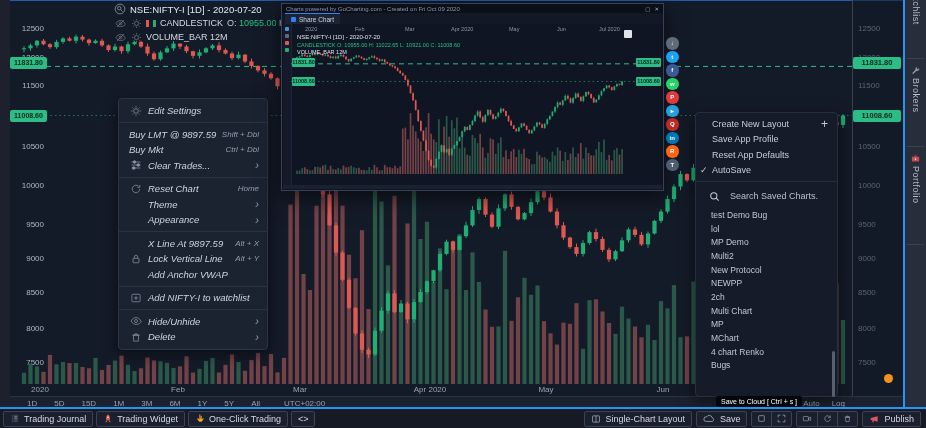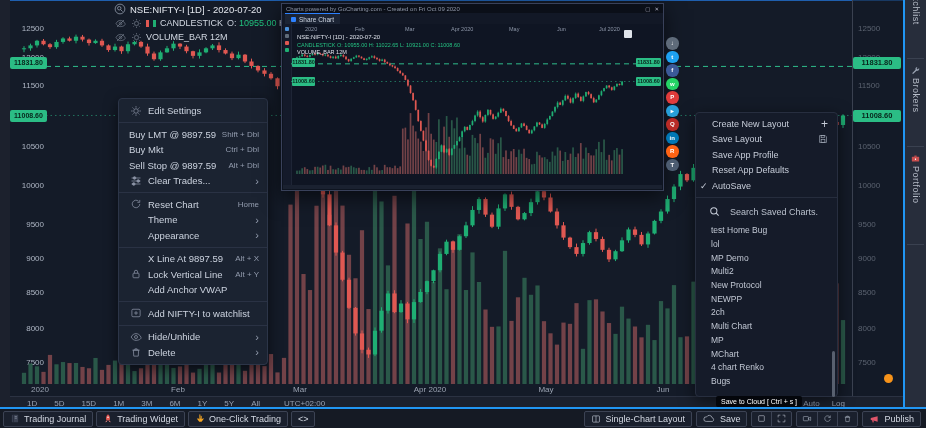--- a/index.html
+++ b/index.html
@@ -34,21 +34,21 @@
   #tfbar{left:10px;top:396px;width:893px;height:13px;background:#1b212e;border-top:1px solid #2b3242;
     display:flex;align-items:center;font-size:8px;color:#98a1b2;z-index:5;}
   #tfbar .tf{margin-left:17px;cursor:default;}
   #tfbar .tz{margin-left:24px;}
   #tf-right{margin-left:auto;display:flex;align-items:center;gap:12px;margin-right:58px;text-decoration:underline;}
   .star{color:#f7931a;font-size:9px;}
   #conn-dot{left:884px;top:374px;width:9px;height:9px;border-radius:50%;background:#f7931a;z-index:6;}
   
   #ctx-menu{left:118px;top:98px;width:148px;background:#1b2331;border:1px solid #2c3548;border-radius:4px;
     z-index:20;box-shadow:0 4px 14px rgba(0,0,0,.55);padding:4px 0;font-size:9.5px;color:#ccd3df;}
-  .mi{display:flex;align-items:center;height:15.5px;padding:0 8px 0 10px;gap:3px;}
+  .mi{display:flex;align-items:center;height:15.5px;padding:0 8px 0 10px;gap:3px;font-style:italic;}
   .mi .ic{width:14px;display:inline-flex;justify-content:center;margin-right:2px;flex:none;}
   .mi .ind{width:16px;flex:none;}
   .mi .lbl{white-space:nowrap;}
   .mi .sc{margin-left:auto;font-size:8px;color:#939cae;}
   .mi .more{margin-left:auto;font-size:11px;color:#939cae;line-height:10px;}
   .mdiv{height:1px;background:#2a3244;margin:3.5px 0;}
   
   #popup{left:281px;top:3px;width:381px;height:186px;background:#0e1420;border:1px solid #39415a;
     z-index:22;box-shadow:0 6px 20px rgba(0,0,0,.6);}
   #pop-title{height:9px;background:#0b0f18;display:flex;align-items:center;padding:0 4px;
@@ -626,24 +626,20 @@
       <span class="lbl">Edit Settings</span>
     </div>
     <div class="mdiv"></div>
     <div class="mi">
       <span class="lbl">Buy LMT @ 9897.59</span>
         <span class="sc">Shift + Dbl</span>
     </div>
     <div class="mi">
       <span class="lbl">Buy Mkt</span>
         <span class="sc">Ctrl + Dbl</span>
-    </div>
-    <div class="mi">
-      <span class="lbl">Sell Stop @ 9897.59</span>
-        <span class="sc">Alt + Dbl</span>
     </div>
     <div class="mi">
       <span class="ic">
           <svg width="12" height="12" viewBox="0 0 16 16" stroke="#8b93a5">
             <line x1="2" y1="4" x2="14" y2="4"></line>
             <line x1="2" y1="8" x2="14" y2="8"></line>
             <line x1="2" y1="12" x2="14" y2="12"></line>
             <circle cx="6" cy="4" r="1.8" fill="#8b93a5"></circle>
             <circle cx="11" cy="8" r="1.8" fill="#8b93a5"></circle>
             <circle cx="5" cy="12" r="1.8" fill="#8b93a5"></circle>
@@ -1189,30 +1185,20 @@
     </div>
     </div>
 
   <div class="abs" id="rpanel">
     <div style="padding-top:3px">
       <div class="lm-row">
         <span>Create New Layout</span>
         <span class="ric plus">+</span>
       </div>
       <div class="lm-row">
-        <span>Save Layout</span>
-        <span class="ric">
-            <svg width="10" height="10" viewBox="0 0 16 16" fill="none" stroke="#aab2c0">
-              <path d="M2.5 2.5h9l2 2v9h-11z"></path>
-              <rect x="5" y="9" width="6" height="4.5"></rect>
-              <rect x="5" y="2.5" width="5" height="3.5"></rect>
-            </svg>
-          </span>
-      </div>
-      <div class="lm-row">
         <span>Save App Profile</span>
       </div>
       <div class="lm-row">
         <span>Reset App Defaults</span>
       </div>
       <div class="lm-row">
         <span class="chk">✓</span>
         <span>AutoSave</span>
       </div>
     </div>
@@ -1222,21 +1208,21 @@
           <svg width="11" height="11" viewBox="0 0 16 16" fill="none" stroke="#c6ccd8" stroke-width="1.5">
             <circle cx="7" cy="7" r="4.5"></circle>
             <line x1="10.5" y1="10.5" x2="14" y2="14"></line>
           </svg>
         </span>
       <input id="search-input" placeholder="Search Saved Charts." style="">
     </div>
     <div>
 
     <div class="sc-item">
-          <span>test Home Bug</span>
+          <span>test Demo Bug</span>
         </div>
         <div class="sc-item">
           <span>lol</span>
         </div>
         <div class="sc-item">
           <span>MP Demo</span>
         </div>
         <div class="sc-item">
           <span>Multi2</span>
         </div>

